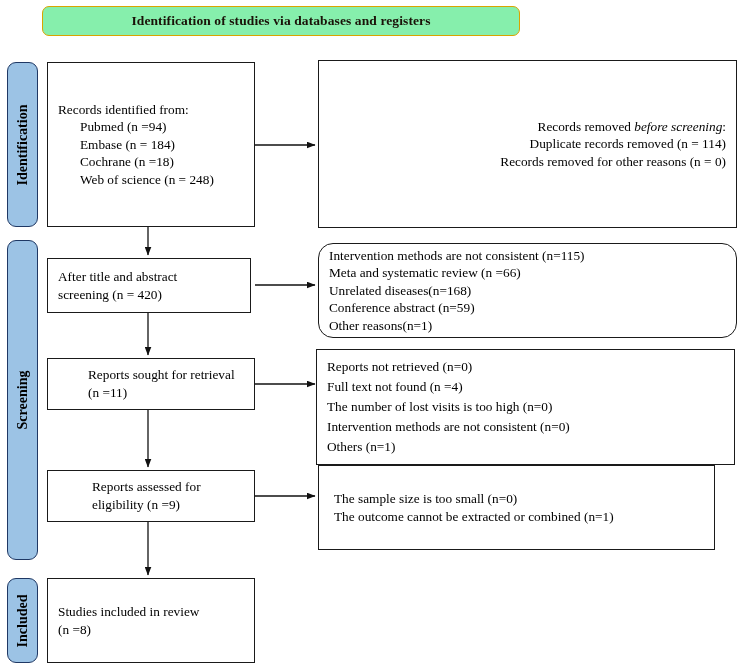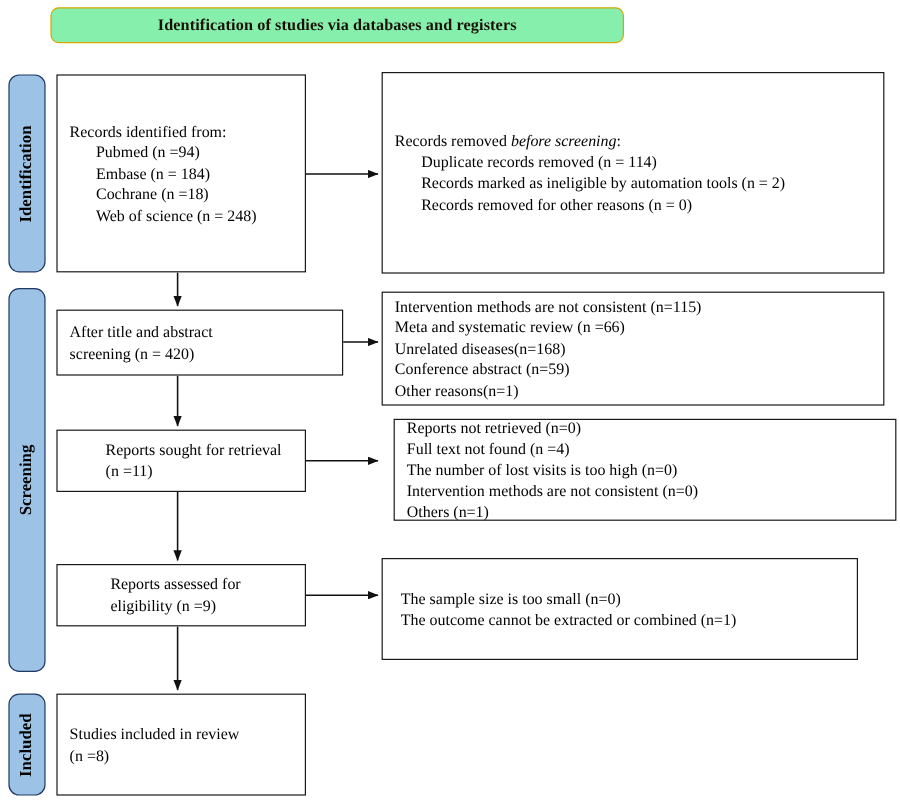--- a/index.html
+++ b/index.html
@@ -74,29 +74,29 @@
     justify-content: center;
     font-size: 13.3px;
     line-height: 1.32;
   }
   .box .line { white-space: nowrap; }
   .indent { padding-left: 22px; }
   .ital { font-style: italic; }
 
   
   #box-identified        { left: 47px;  top: 62px;  width: 208px; height: 165px; }
-  #box-title-abstract    { left: 47px;  top: 258px; width: 239px; height: 55px;  }
+  #box-title-abstract    { left: 47px;  top: 258px; width: 204px; height: 55px;  }
   #box-sought-retrieval  { left: 47px;  top: 358px; width: 208px; height: 52px; padding-left: 40px;  }
   #box-assessed-elig     { left: 47px;  top: 470px; width: 208px; height: 52px; padding-left: 44px;  }
   #box-included-review   { left: 47px;  top: 578px; width: 208px; height: 85px;  }
 
   
-  #box-removed-before    { left: 318px; top: 60px;  width: 419px; height: 168px; }
-  #box-excluded-screen   { left: 318px; top: 243px; width: 419px; height: 95px;  }
-  #box-not-retrieved     { left: 328px; top: 349px; width: 419px; height: 85px; }
+  #box-removed-before    { left: 318px; top: 60px;  width: 419px; height: 168px; align-items: flex-end; }
+  #box-excluded-screen   { left: 318px; top: 243px; width: 419px; height: 95px; border-radius: 15px;  }
+  #box-not-retrieved     { left: 316px; top: 349px; width: 419px; height: 116px; justify-content: space-between; }
   #box-excluded-elig     { left: 318px; top: 465px; width: 397px; height: 85px; padding-left: 15px;  }
 
   
   #connectors {
     position: absolute;
     left: 0;
     top: 0;
     width: 750px;
     height: 670px;
     pointer-events: none;
@@ -169,21 +169,20 @@
 <div class="box" id="box-included-review">
   <div class="line">Studies included in review</div>
   <div class="line">(n =8)</div>
 </div>
 
 <div class="box" id="box-removed-before">
   <div class="line">
     <span>Records removed </span><span class="ital">before screening</span><span>:</span>
   </div>
   <div class="line indent">Duplicate records removed (n = 114)</div>
-  <div class="line indent">Records marked as ineligible by automation tools (n = 2)</div>
   <div class="line indent">Records removed for other reasons (n = 0)</div>
 </div>
 
 <div class="box" id="box-excluded-screen">
   <div class="line">Intervention methods are not consistent (n=115)</div>
   <div class="line">Meta and systematic review (n =66)</div>
   <div class="line">Unrelated diseases(n=168)</div>
   <div class="line">Conference abstract  (n=59)</div>
   <div class="line">Other reasons(n=1)</div>
 </div>

